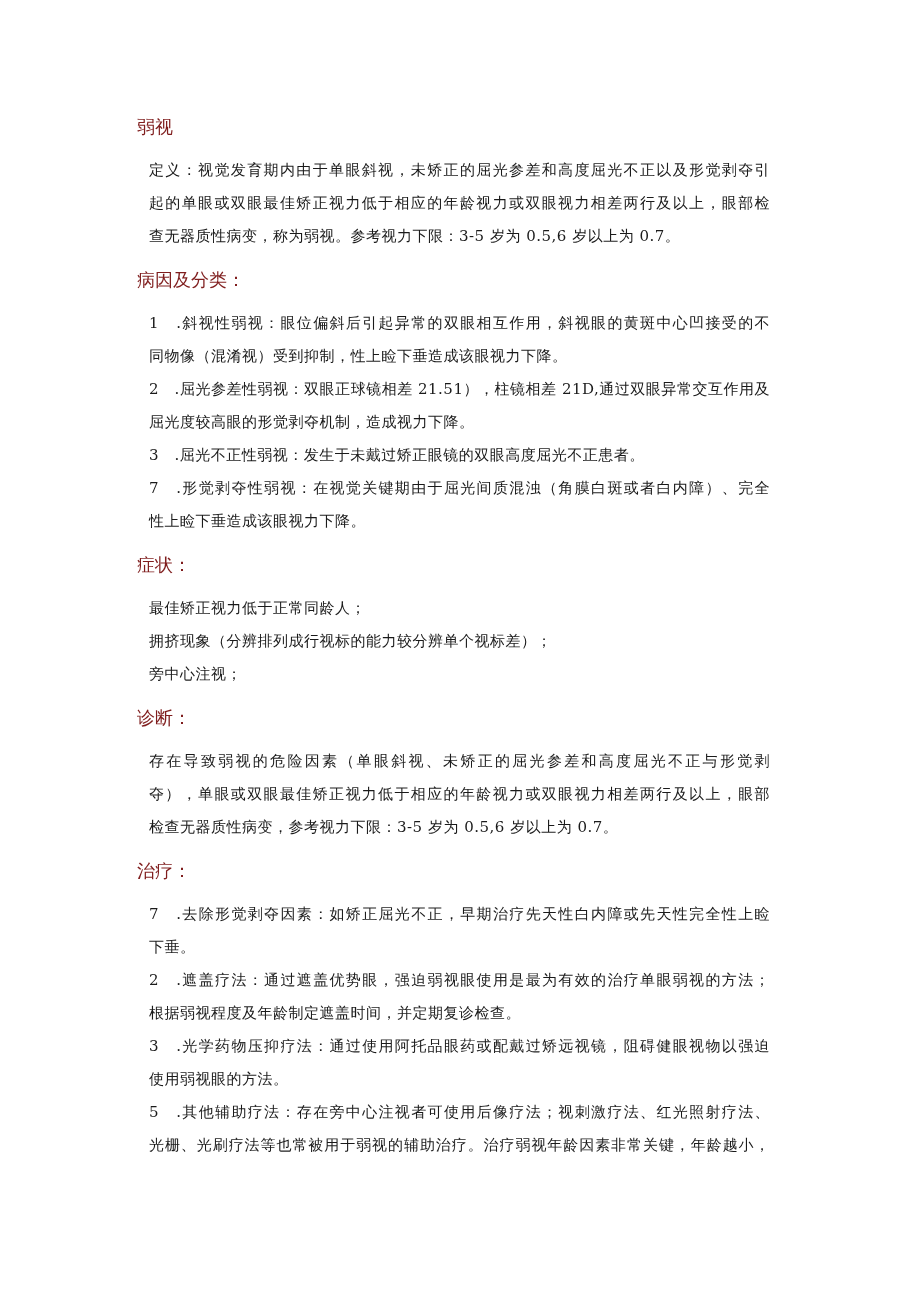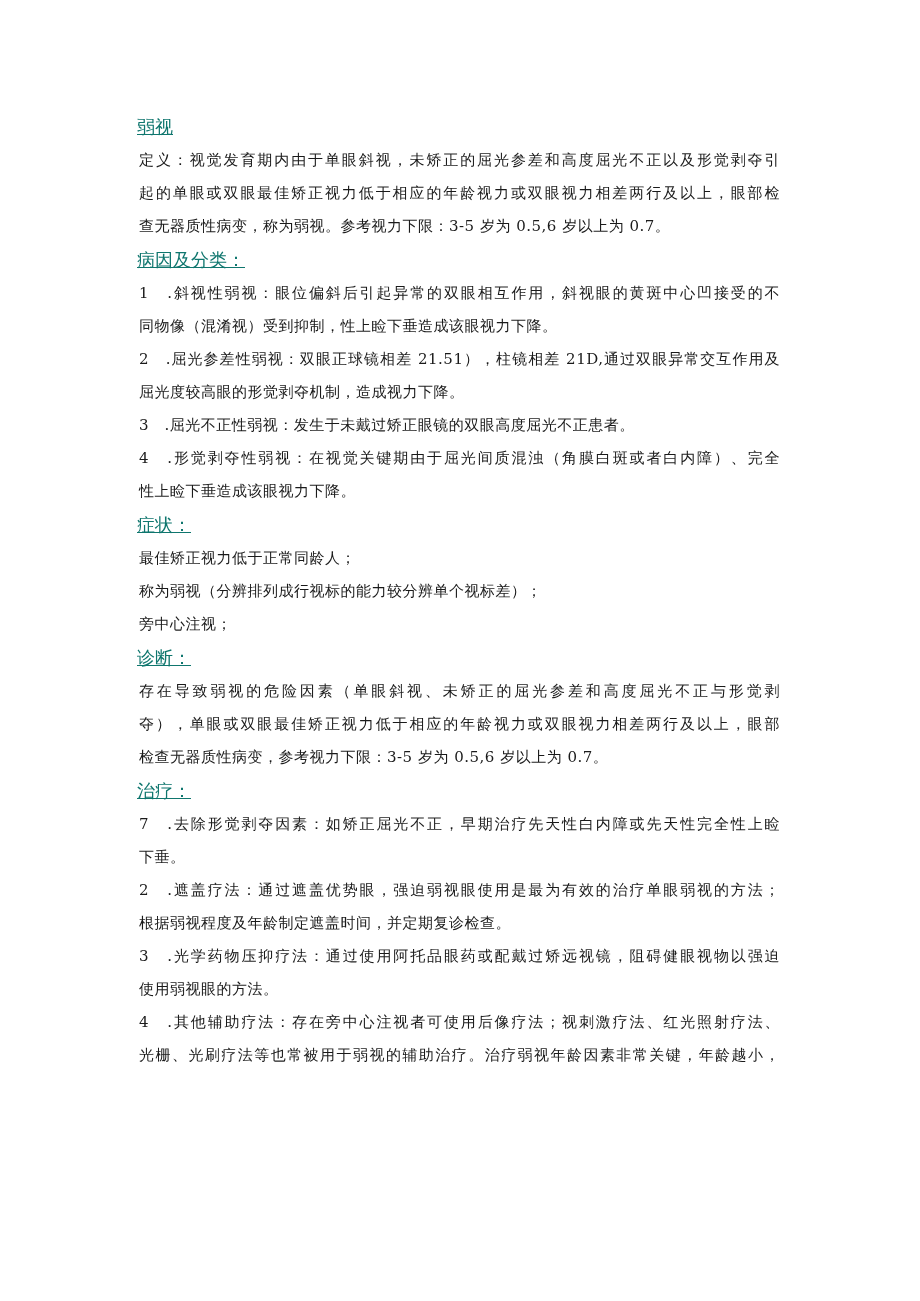--- a/index.html
+++ b/index.html
@@ -1,66 +1,66 @@
 <!DOCTYPE html>
 <html><head>
 <meta charset="utf-8">
 <style>
   html, body { margin: 0; padding: 0; background: #ffffff; }
   body { width: 920px; height: 1301px; position: relative; overflow: hidden;
          font-family: "DejaVu Serif", "Liberation Serif", serif; color: #1a1a1a; }
   .page { position: absolute; left: 137px; top: 112px; width: 645px; }
   .heading { font-family: "DejaVu Sans", "Liberation Sans", sans-serif;
-             font-size: 18px; height: 30px; line-height: 30px; color: #0f766e; margin: 0; text-decoration: underline; }
+             font-size: 18px; height: 30px; line-height: 30px; color: #7f1d1d; margin: 0; }
   .line { font-size: 15px; height: 33px; line-height: 33px; white-space: nowrap;
           text-align: justify; text-align-last: justify; letter-spacing: 0.5px; }
   .line.short { text-align: right; text-align-last: left; }
-  .para { margin: 2px; }
+  .para { margin: 12px; }
 </style>
 </head>
 <body>
 
 <div class="page">
   <div class="heading">弱视</div>
 
   <div class="para">
     <div class="line">定义：视觉发育期内由于单眼斜视，未矫正的屈光参差和高度屈光不正以及形觉剥夺引</div>
     <div class="line">起的单眼或双眼最佳矫正视力低于相应的年龄视力或双眼视力相差两行及以上，眼部检</div>
     <div class="line short">查无器质性病变，称为弱视。参考视力下限：3-5 岁为 0.5,6 岁以上为 0.7。</div>
   </div>
 
   <div class="heading">病因及分类：</div>
   <div class="para">
     <div class="line">1　.斜视性弱视：眼位偏斜后引起异常的双眼相互作用，斜视眼的黄斑中心凹接受的不</div>
     <div class="line short">同物像（混淆视）受到抑制，性上睑下垂造成该眼视力下降。</div>
     <div class="line">2　.屈光参差性弱视：双眼正球镜相差 21.51），柱镜相差 21D,通过双眼异常交互作用及</div>
     <div class="line short">屈光度较高眼的形觉剥夺机制，造成视力下降。</div>
     <div class="line short">3　.屈光不正性弱视：发生于未戴过矫正眼镜的双眼高度屈光不正患者。</div>
-    <div class="line">4　.形觉剥夺性弱视：在视觉关键期由于屈光间质混浊（角膜白斑或者白内障）、完全</div>
+    <div class="line">7　.形觉剥夺性弱视：在视觉关键期由于屈光间质混浊（角膜白斑或者白内障）、完全</div>
     <div class="line short">性上睑下垂造成该眼视力下降。</div>
   </div>
 
   <div class="heading">症状：</div>
   <div class="para">
     <div class="line short">最佳矫正视力低于正常同龄人；</div>
-    <div class="line short">称为弱视（分辨排列成行视标的能力较分辨单个视标差）；</div>
+    <div class="line short">拥挤现象（分辨排列成行视标的能力较分辨单个视标差）；</div>
     <div class="line short">旁中心注视；</div>
   </div>
 
   <div class="heading">诊断：</div>
   <div class="para">
     <div class="line">存在导致弱视的危险因素（单眼斜视、未矫正的屈光参差和高度屈光不正与形觉剥</div>
     <div class="line">夺），单眼或双眼最佳矫正视力低于相应的年龄视力或双眼视力相差两行及以上，眼部</div>
     <div class="line short">检查无器质性病变，参考视力下限：3-5 岁为 0.5,6 岁以上为 0.7。</div>
   </div>
 
   <div class="heading">治疗：</div>
   <div class="para">
     <div class="line">7　.去除形觉剥夺因素：如矫正屈光不正，早期治疗先天性白内障或先天性完全性上睑</div>
     <div class="line short">下垂。</div>
     <div class="line">2　.遮盖疗法：通过遮盖优势眼，强迫弱视眼使用是最为有效的治疗单眼弱视的方法；</div>
     <div class="line short">根据弱视程度及年龄制定遮盖时间，并定期复诊检查。</div>
     <div class="line">3　.光学药物压抑疗法：通过使用阿托品眼药或配戴过矫远视镜，阻碍健眼视物以强迫</div>
     <div class="line short">使用弱视眼的方法。</div>
-    <div class="line">4　.其他辅助疗法：存在旁中心注视者可使用后像疗法；视刺激疗法、红光照射疗法、</div>
+    <div class="line">5　.其他辅助疗法：存在旁中心注视者可使用后像疗法；视刺激疗法、红光照射疗法、</div>
     <div class="line">光栅、光刷疗法等也常被用于弱视的辅助治疗。治疗弱视年龄因素非常关键，年龄越小，</div>
   </div>
 </div>
 
 </body></html>

